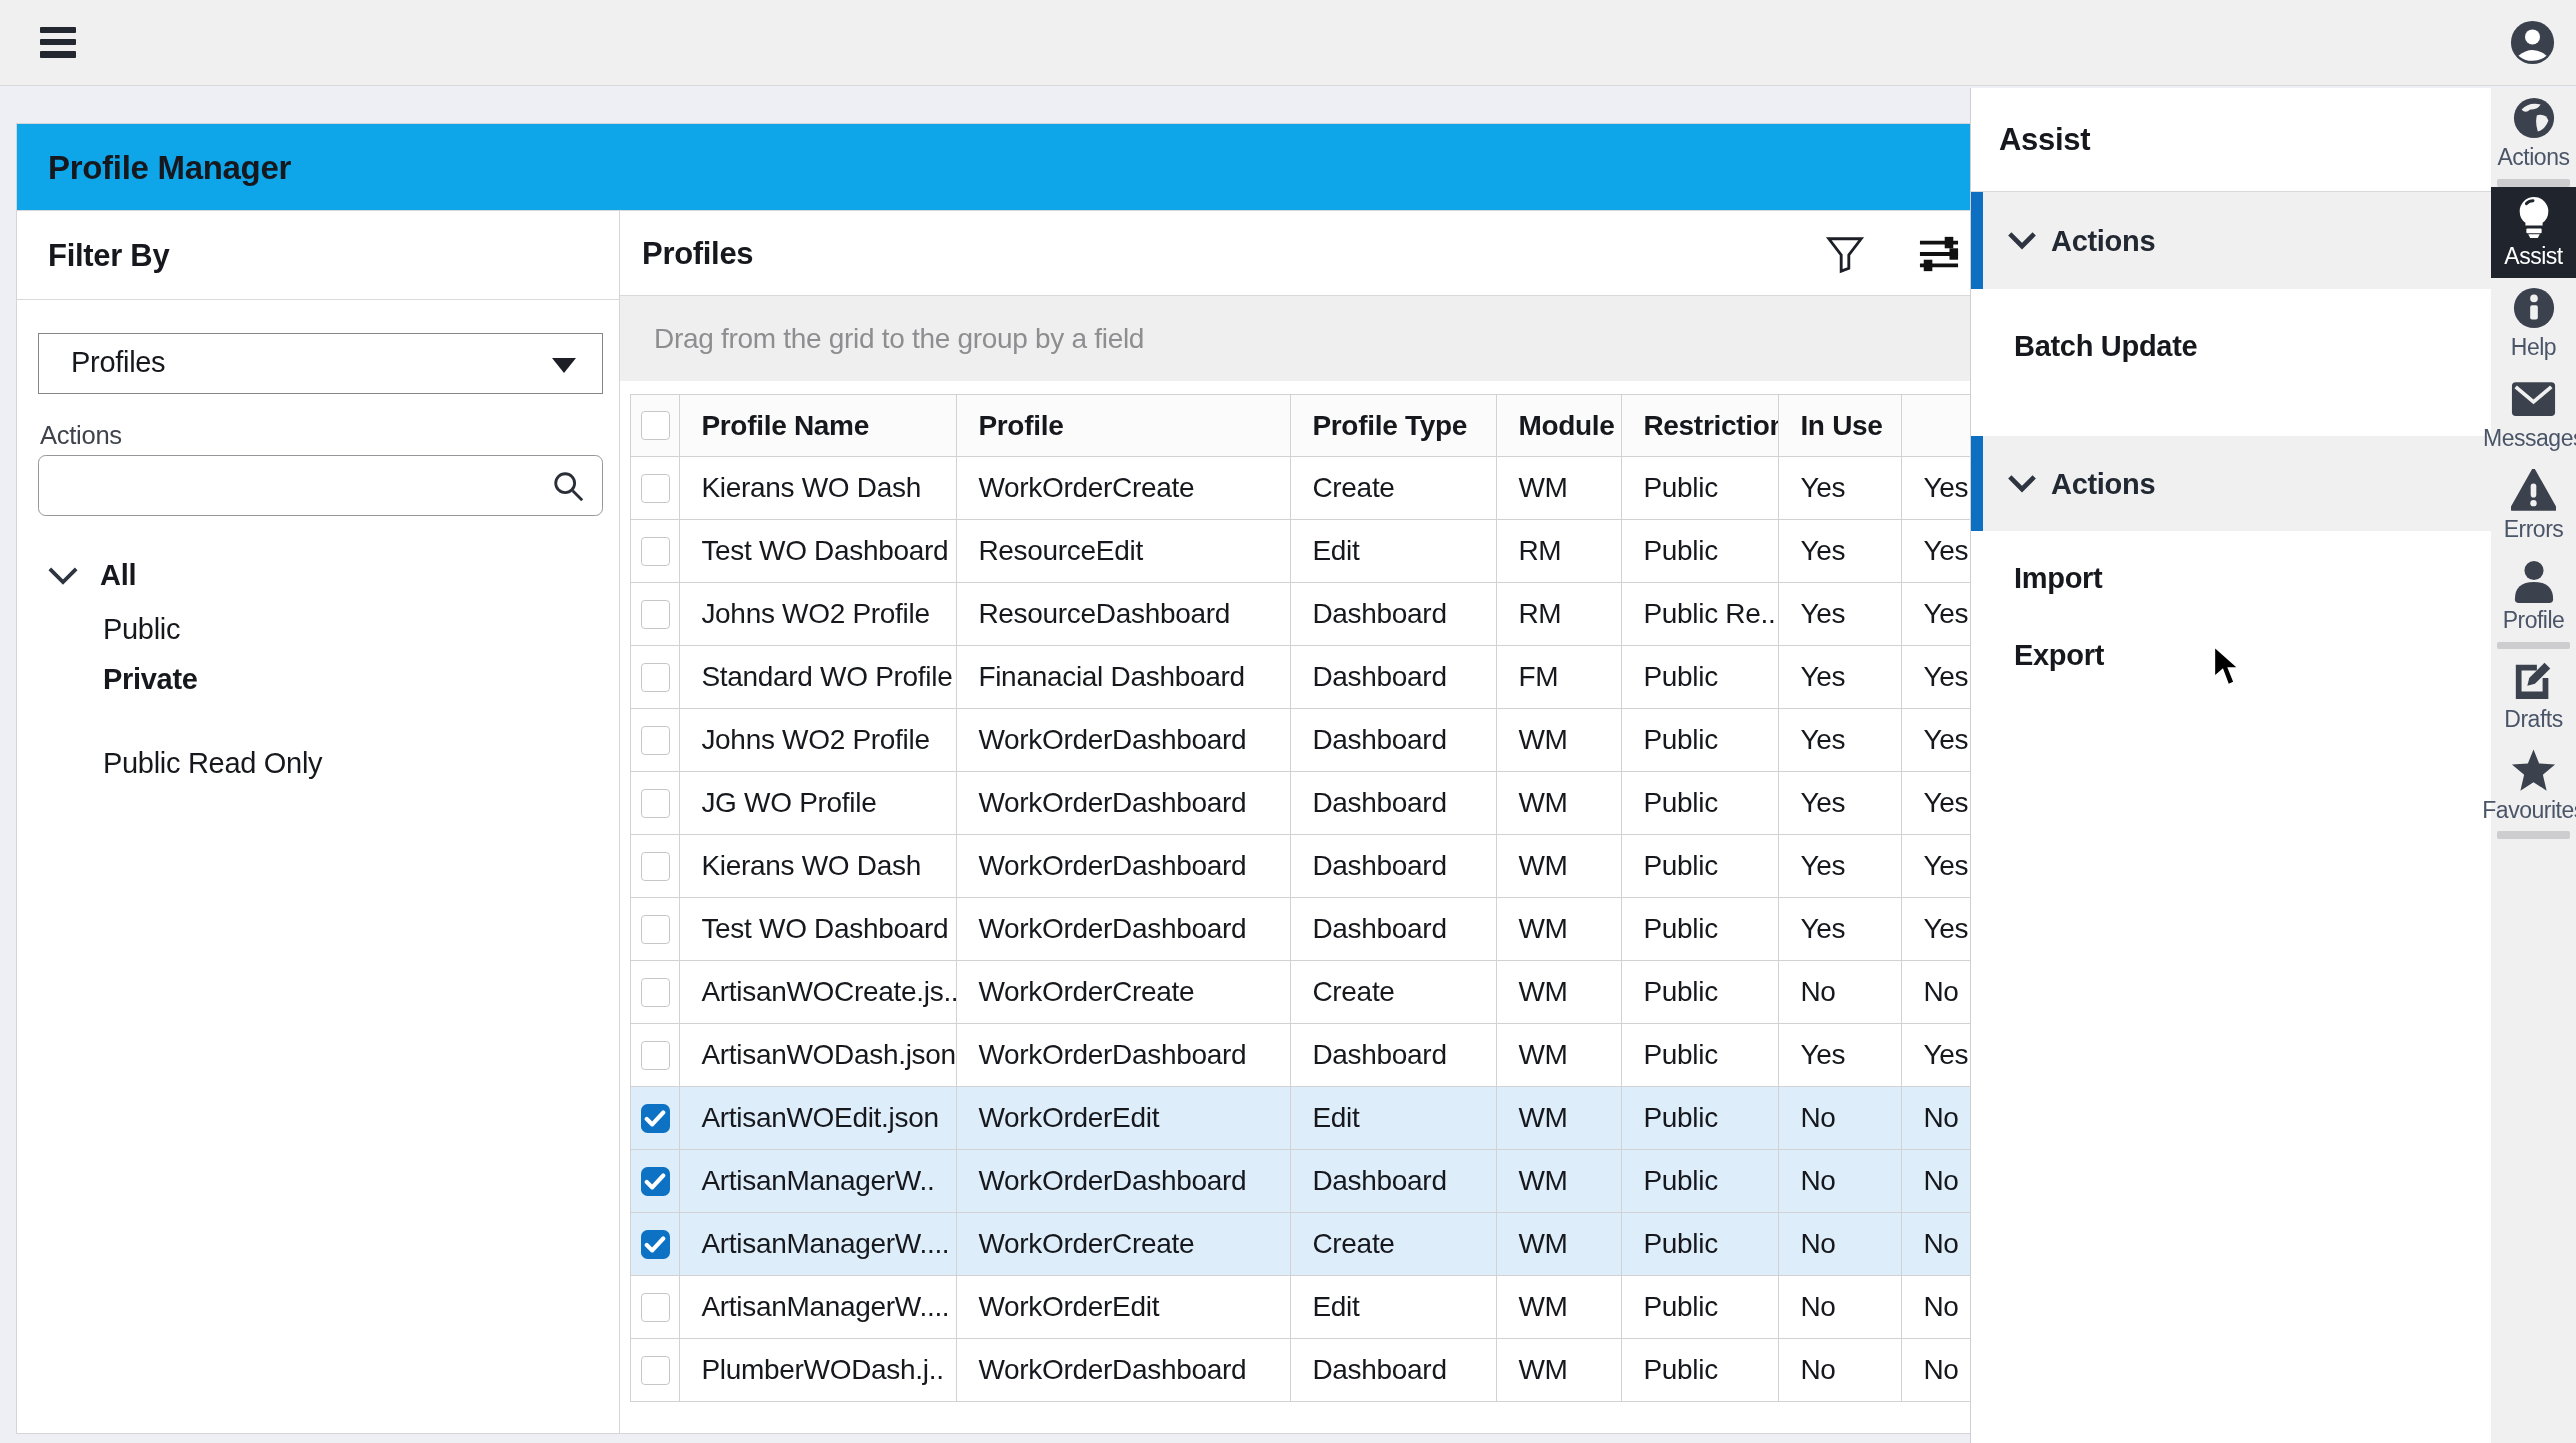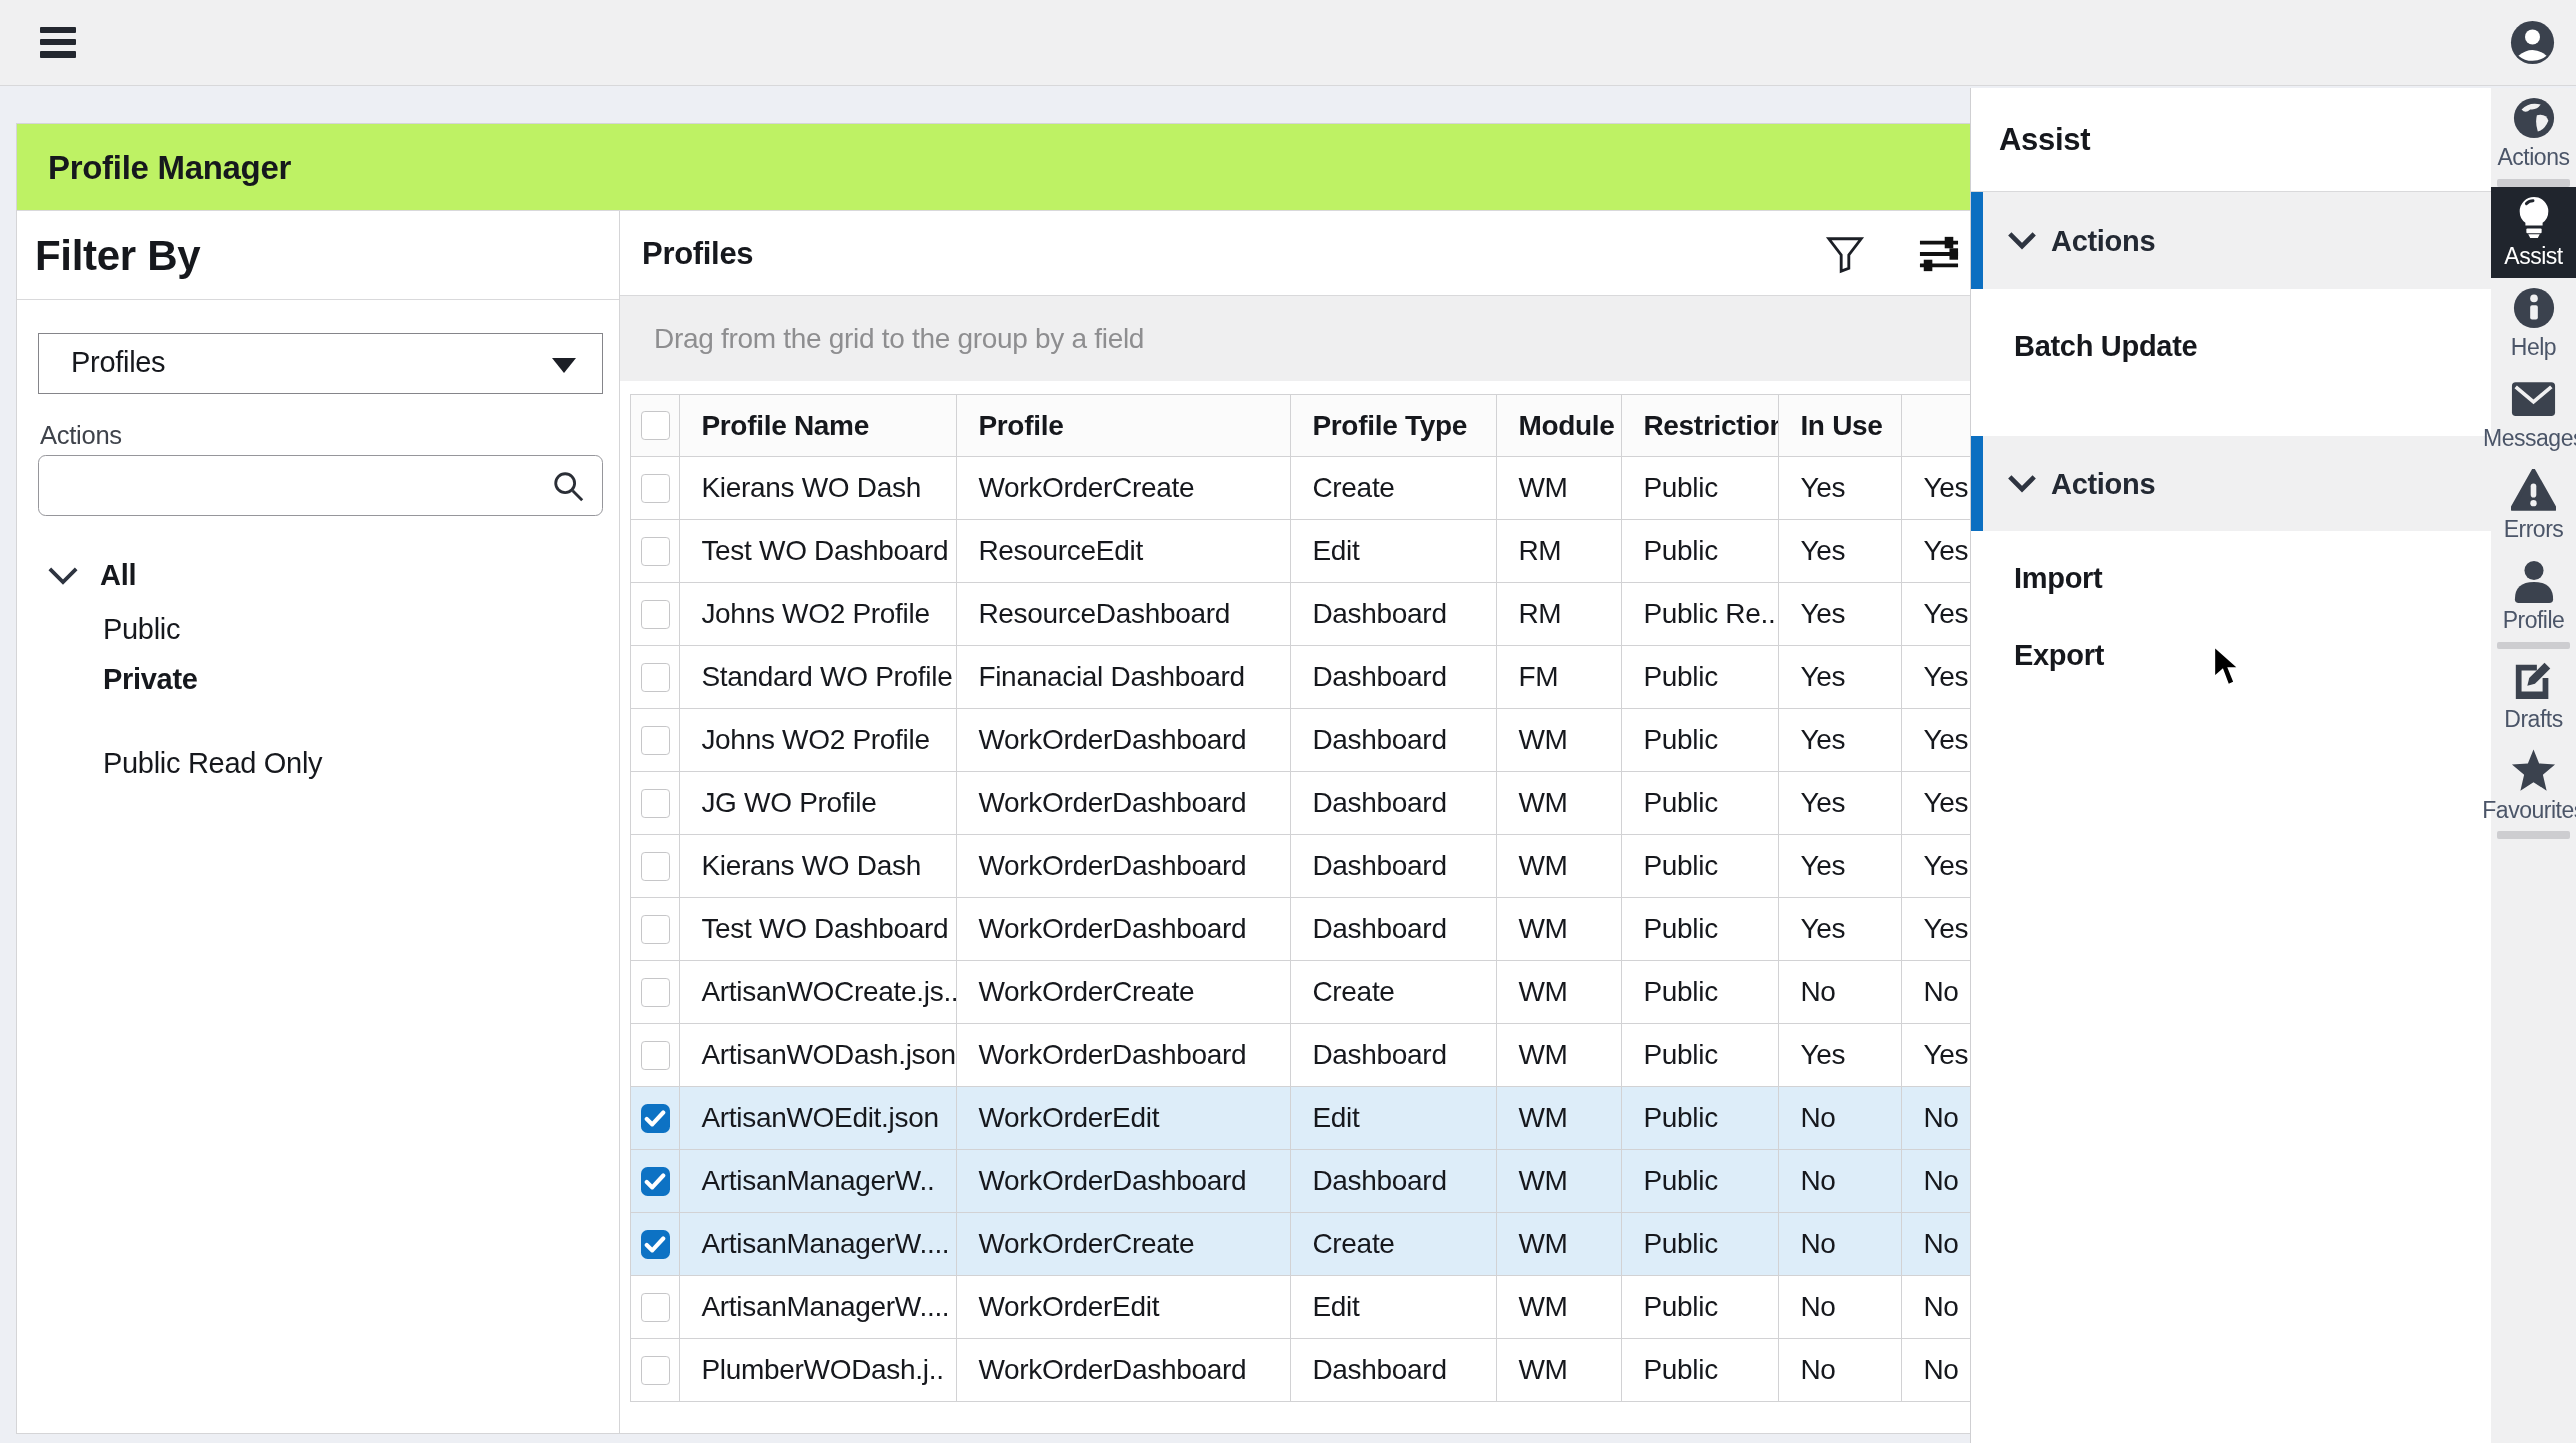--- a/index.html
+++ b/index.html
@@ -10,31 +10,31 @@
 
   
   .topbar { position:absolute; left:0; top:0; width:2576px; height:86px;
     background:#f0f0f1; border-bottom:1.9px solid #d8d8da; z-index:20; }
   .hamburger { position:absolute; left:40px; top:26.5px; width:36px; height:34px; cursor:pointer; }
   .hamburger i { display:block; width:36px; height:6.6px; background:#23272f; margin-bottom:5.7px; border-radius:0.9px; }
   .avatar { position:absolute; left:2510px; top:20px; width:45px; height:45px; }
 
   
   .card { position:absolute; left:16px; top:123px; width:2475px; height:1311px;
-    background:#bef264; border:0.9px solid #d5d5d7; }
+    background:#0ea5e9; border:0.9px solid #d5d5d7; }
   .card-title { position:absolute; left:0; top:0; width:100%; height:87px;
     border-bottom:0.9px solid #d9d9db; }
   .card-title span { position:absolute; left:31px; top:0; line-height:87px;
     font-size:33px; font-weight:bold; }
 
   
   .filter-panel { position:absolute; left:0; top:87px; width:603px; bottom:0;
     border-right:0.9px solid #d5d5d7; background:#fff; }
   .filter-head { height:89px; border-bottom:0.9px solid #d9d9db; }
-  .filter-head span { display:block; padding-left:18px; line-height:89px; font-size:42px; font-weight:bold; }
+  .filter-head span { display:block; padding-left:31px; line-height:89px; font-size:31px; font-weight:bold; }
   .dropdown { position:absolute; left:21px; top:122px; width:565px; height:61px;
     border:1.9px solid #85858a; background:#fff; cursor:pointer; }
   .dropdown .val { position:absolute; left:32px; top:0; line-height:57px; font-size:29px; }
   .dropdown .caret { position:absolute; right:26.5px; top:24px; width:0; height:0;
     border-left:12.3px solid transparent; border-right:12.3px solid transparent; border-top:15px solid #1c1f26; }
   .search-label { position:absolute; left:23px; top:210px; font-size:25.6px; color:#3f434b; }
   .search-box { position:absolute; left:21px; top:244px; width:565px; height:61px;
     border:1.9px solid #96969b; border-radius:7.6px; background:#fff; }
   .search-box input { position:absolute; left:13.3px; top:3.8px; width:483px; height:49px;
     border:none; outline:none; font-size:27.5px; font-family:inherit; background:transparent; }

